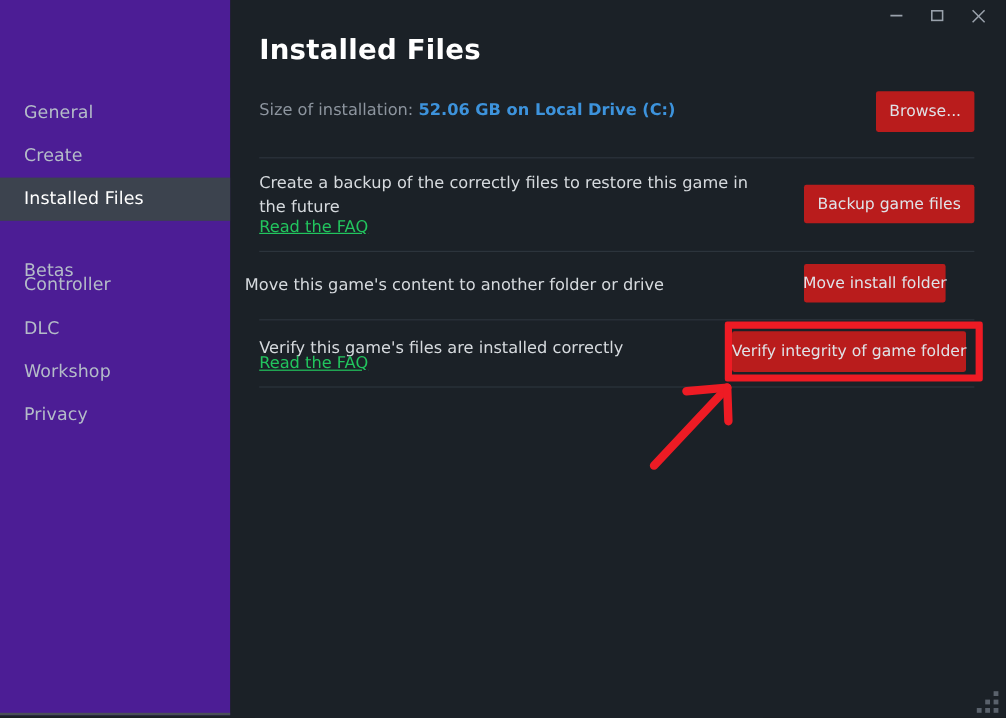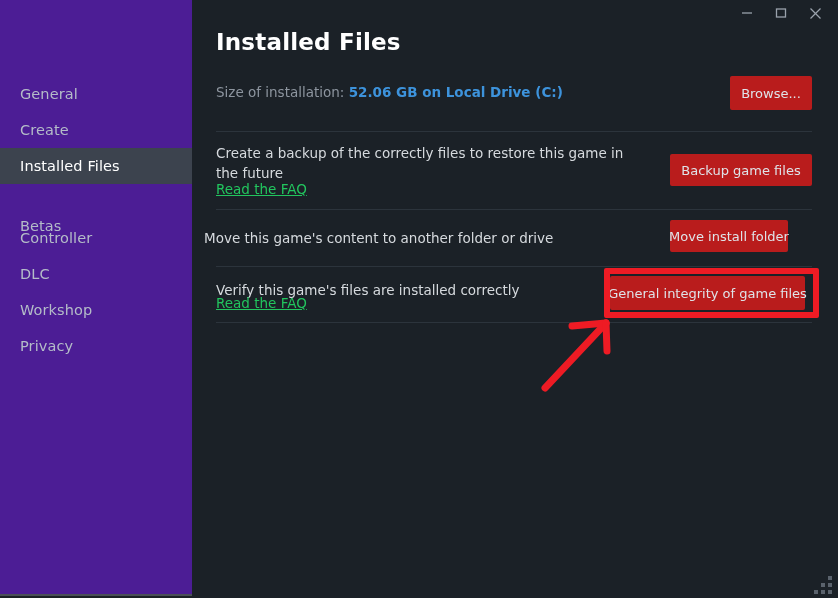--- a/index.html
+++ b/index.html
@@ -223,21 +223,21 @@
 
     <div class="divider" style="top:209px;"></div>
 
     <div class="rowtext" style="left:12px; top:228px; width:430px;">Move this game's content to another folder or drive</div>
     <button class="btn" style="left:478px; top:220px; width:118px; height:32px;">Move install folder</button>
 
     <div class="divider" style="top:266px;"></div>
 
     <div class="rowtext" style="left:24px; top:280px; width:420px;">Verify this game's files are installed correctly</div>
     <span class="faq" style="left:24px; top:295px;">Read the FAQ</span>
-    <button class="btn" style="left:418px; top:276px; width:195px; height:34px;">General integrity of game files</button>
+    <button class="btn" style="left:418px; top:276px; width:195px; height:34px;">Verify integrity of game folder</button>
 
     <div class="divider" style="top:322px;"></div>
 
   </section>
 
   <div id="annot">
     <div id="redbox"></div>
     <svg width="838" height="598" style="position:absolute;left:0;top:0;">
       <g stroke="#ee1b24" stroke-width="7" stroke-linecap="round" fill="none">
         <line x1="545" y1="388" x2="606" y2="323"></line>

